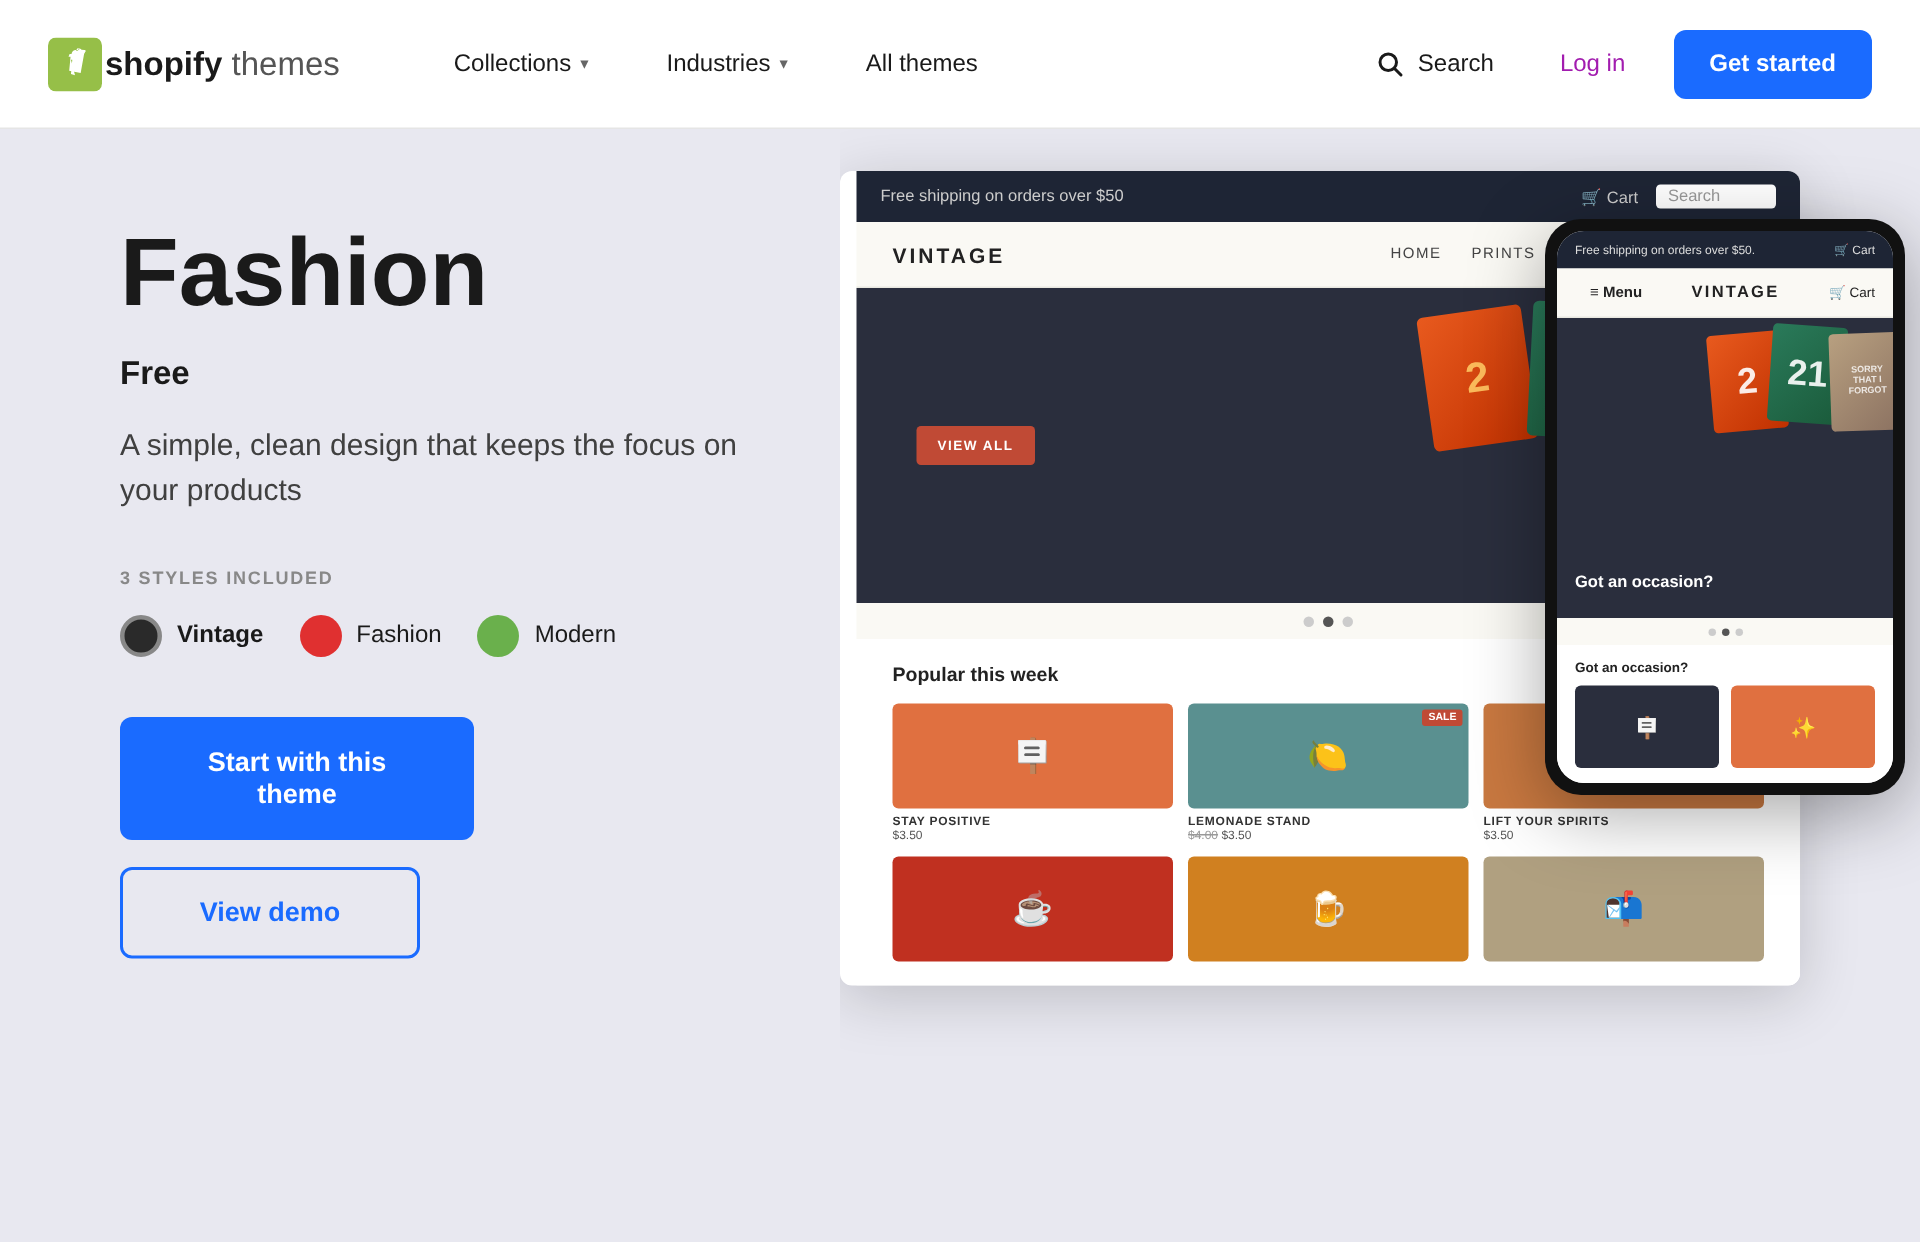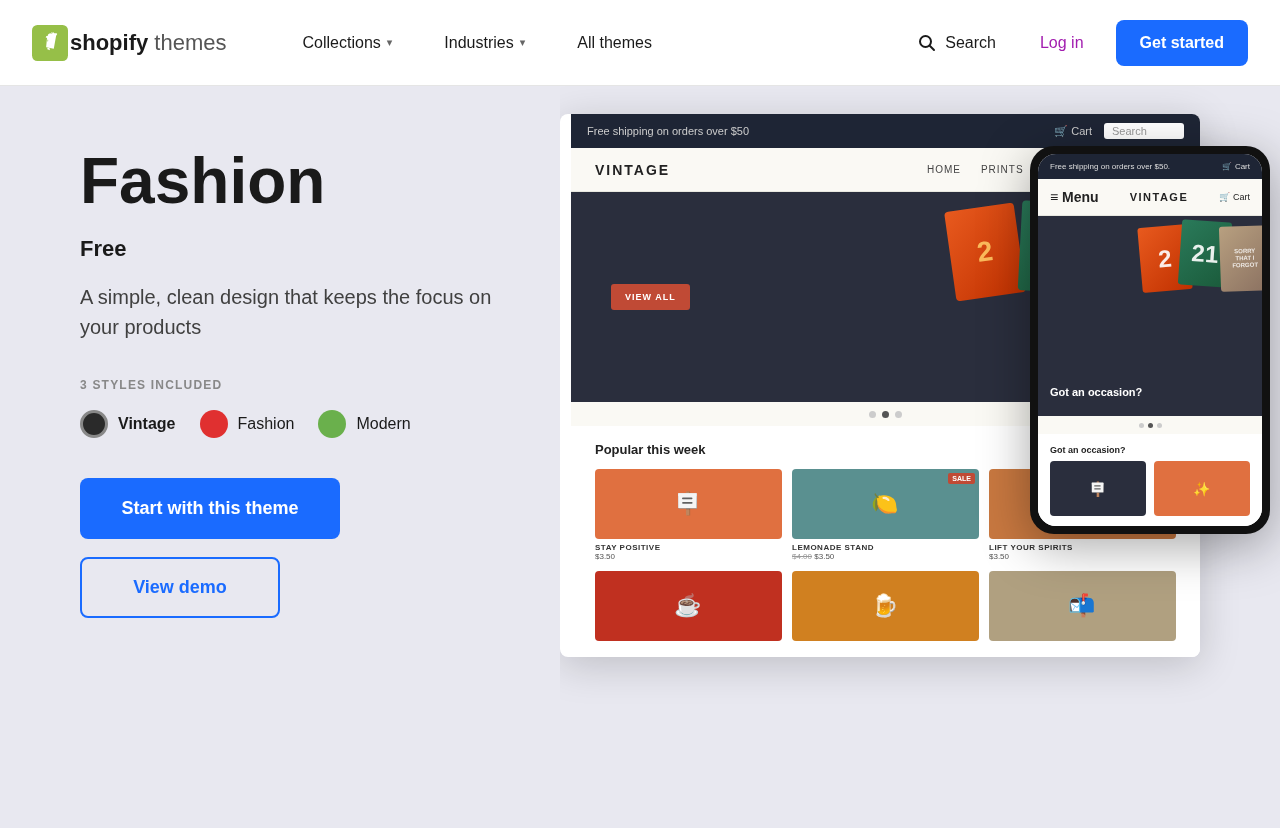--- a/index.html
+++ b/index.html
@@ -174,21 +174,21 @@
 
     .start-btn {
       background: #1a6bff;
       color: #fff;
       font-size: 18px;
       font-weight: 600;
       border: none;
       border-radius: 8px;
       padding: 20px 36px;
       cursor: pointer;
-      width: 260px;
+      width: 236px;
       margin-bottom: 18px;
       text-align: center;
     }
     .view-demo-btn {
       background: transparent;
       color: #1a6bff;
       font-size: 18px;
       font-weight: 600;
       border: 2px solid #1a6bff;
       border-radius: 8px;
@@ -461,23 +461,24 @@
     }
     .mobile-nav {
       background: #faf9f4;
       padding: 10px 12px;
       display: flex;
       justify-content: space-between;
       align-items: center;
       border-bottom: 1px solid #e8e8e0;
     }
     .mobile-menu {
-      font-size: 14px;
+      font-size: 10px;
       color: #222;
       font-weight: 600;
+      margin-left: 10px;
     }
     .mobile-brand {
       font-size: 11px;
       font-weight: 700;
       letter-spacing: 1.5px;
       color: #222;
     }
     .mobile-cart {
       font-size: 9px;
       color: #222;

